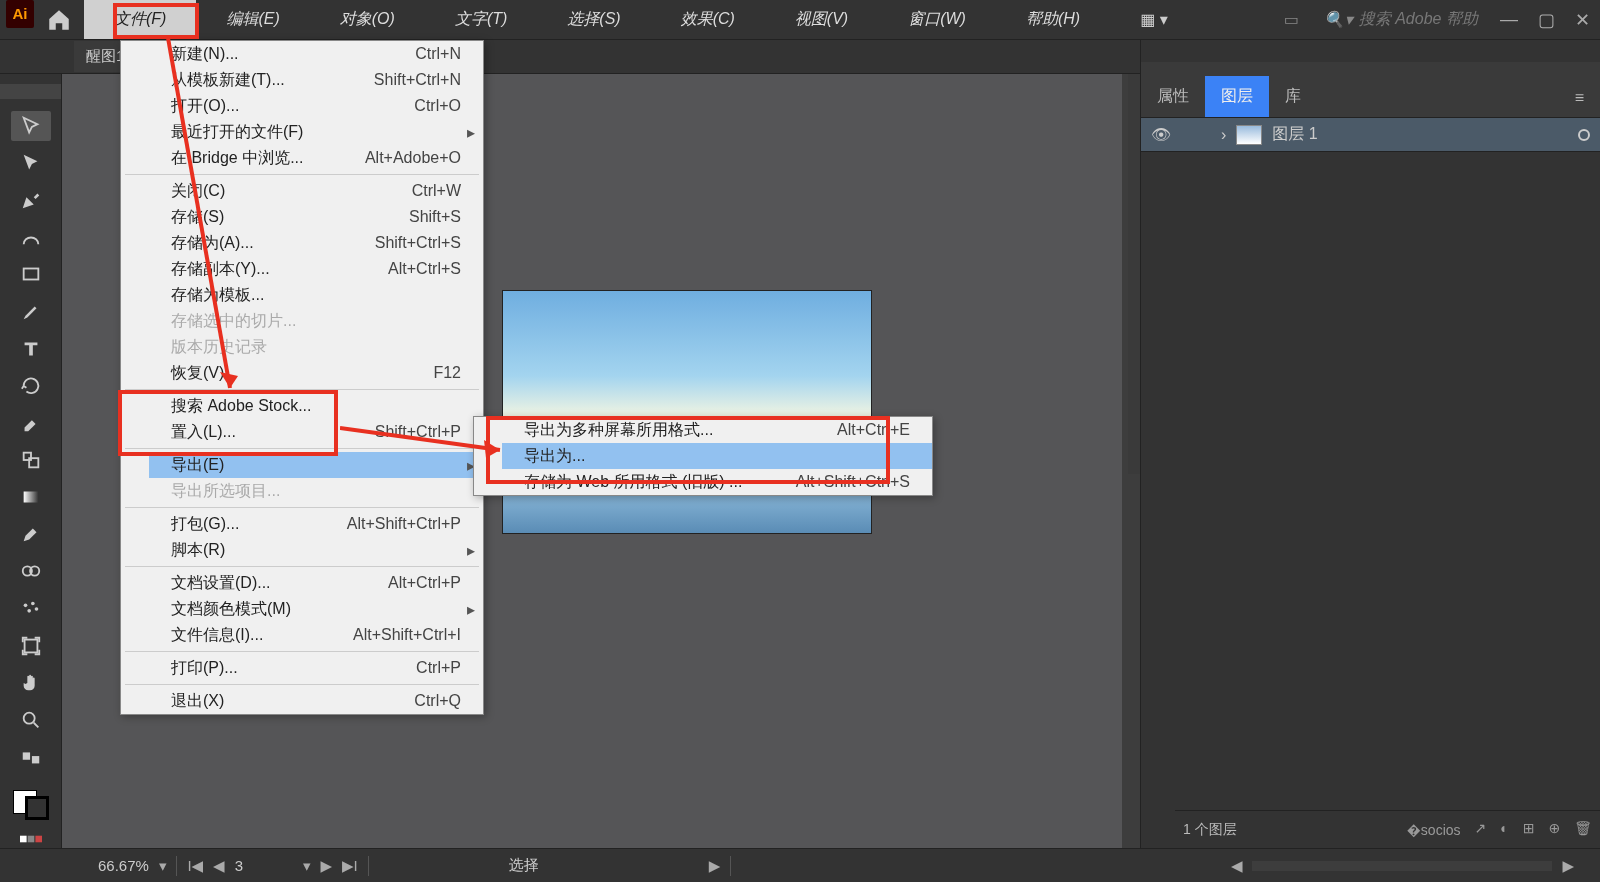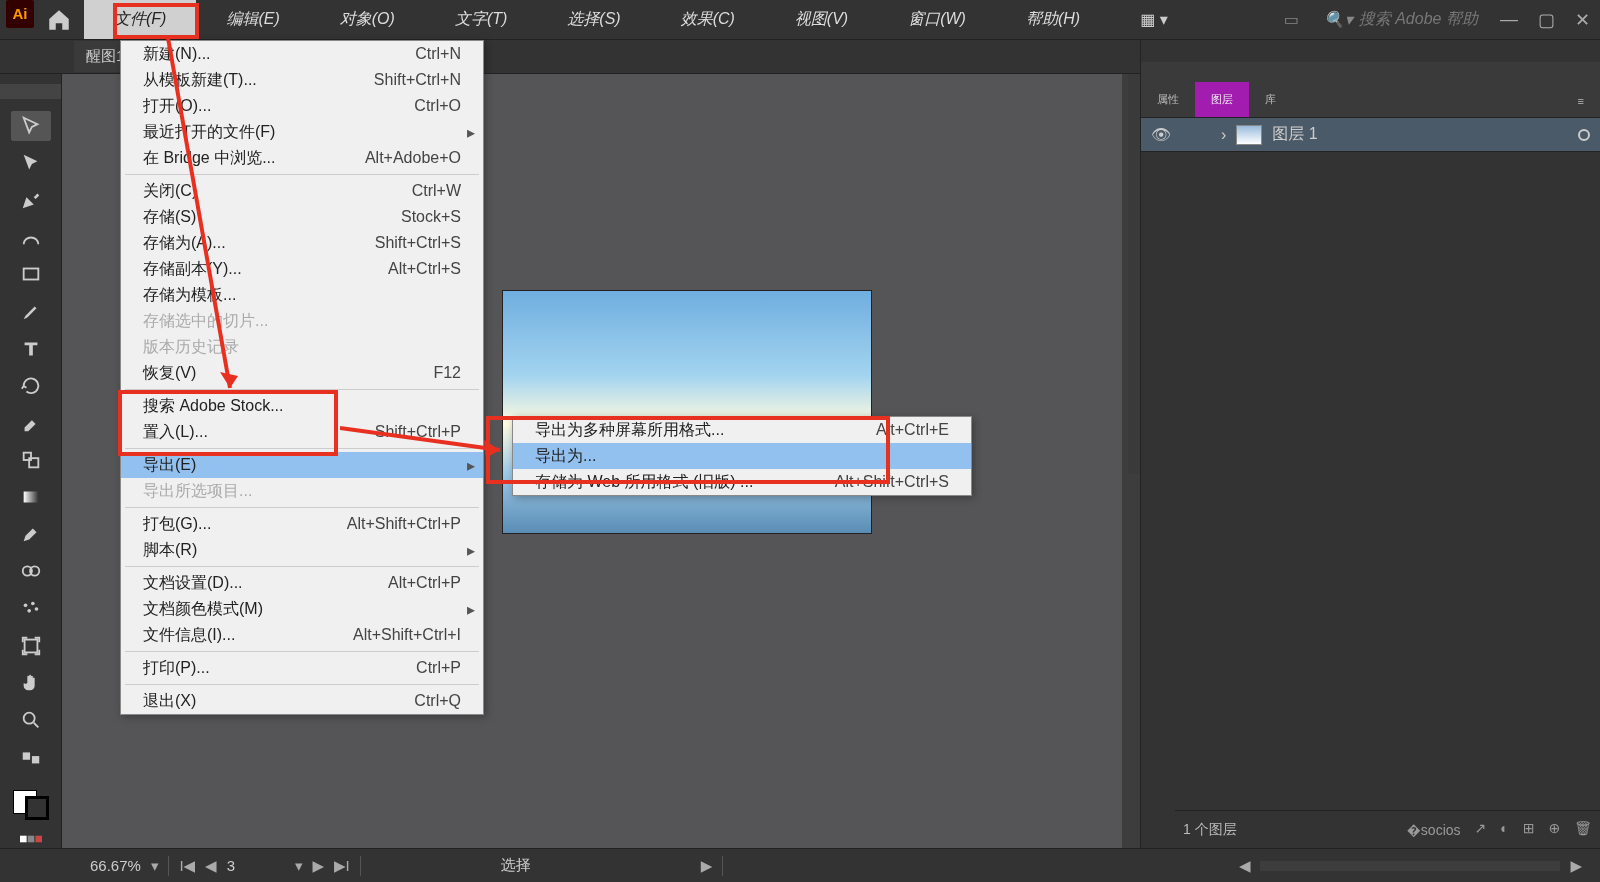--- a/index.html
+++ b/index.html
@@ -29,48 +29,48 @@
 .fillstroke .stroke { position: absolute; right: 2px; bottom: 2px; width: 24px; height: 24px; background: #333; border: 3px solid #000; }
 .ruler-strip { height: 18px; background: #444; width: 100%; margin-bottom: 4px; }
 
 
 .canvas-area { position: absolute; left: 62px; top: 74px; right: 460px; bottom: 34px; background: #555557; }
 .scroll-right { position: absolute; right: 0; top: 0; bottom: 0; width: 18px; background: #3d3d3d; }
 .artwork { position: absolute; left: 440px; top: 216px; width: 370px; height: 244px; background: linear-gradient(to bottom, #6faee0 0%, #a3d4ef 35%, #fffbe0 55%, #9ecae8 75%, #5a8cb5 100%); border: 1px solid #222; }
 
 
 .dropdown { position: absolute; background: #f0f0f0; color: #222; border: 1px solid #888; box-shadow: 2px 2px 8px rgba(0,0,0,0.3); font-size: 16px; z-index: 100; }
-.dropdown .item { display: flex; align-items: center; padding: 3px 22px 3px 22px; height: 26px; position: relative; }
+.dropdown .item { display: flex; align-items: center; padding: 3px 22px 3px 22px; height: 26px; position: relative; margin-left: 28px; }
 .dropdown .item .label { flex: 1; }
 .dropdown .item .shortcut { color: #444; margin-left: 40px; }
 .dropdown .item .arrow { position: absolute; right: 8px; color: #555; }
 .dropdown .item.disabled { color: #aaa; }
 .dropdown .item.hover { background: #92c1f0; }
 .dropdown .sep { height: 1px; background: #ccc; margin: 3px 4px; }
 .menu-file { left: 120px; top: 40px; width: 364px; }
-.menu-export { left: 512px; top: 416px; width: 460px; }
+.menu-export { left: 473px; top: 416px; width: 460px; }
 
 
 .right-panel { position: absolute; right: 0; top: 40px; bottom: 34px; width: 460px; background: #333333; border-left: 1px solid #222; color: #ccc; }
 .panel-tabbar { height: 56px; background: #3a3a3a; display: flex; align-items: flex-end; border-bottom: 1px solid #222; margin-top: 22px; }
-.panel-tab { padding: 10px 16px; color: #bbb; font-size: 11px; }
-.panel-tab.active { background: #a21caf; color: #eee; }
+.panel-tab { padding: 10px 16px; color: #bbb; font-size: 16px; }
+.panel-tab.active { background: #3b82f6; color: #eee; }
 .panel-tab.spacer { flex: 1; }
 .panel-body { height: calc(100% - 116px); background: #333; }
 .layer-row { display: flex; align-items: center; height: 34px; background: #4b5a68; padding: 0 10px; gap: 10px; border-bottom: 1px solid #222; }
 .layer-row .eye { width: 20px; text-align: center; }
 .layer-row .chev { color: #ccc; }
 .layer-thumb { width: 26px; height: 20px; background: linear-gradient(#9bd, #fff); border: 1px solid #888; }
 .layer-row .dot { margin-left: auto; width: 12px; height: 12px; border: 2px solid #ccc; border-radius: 50%; }
 .panel-status { position: absolute; bottom: 0; left: 0; right: 0; height: 38px; background: #333; display: flex; align-items: center; padding: 0 8px; font-size: 14px; color: #bbb; border-top: 1px solid #222; margin-left: 34px; }
 .panel-status .icons { margin-left: auto; display: flex; gap: 14px; color: #999; }
 .panel-narrow { position: absolute; right: 460px; top: 74px; width: 12px; height: 400px; background: #3a3a3a; }
 
 
-.statusbar { position: absolute; left: 0; right: 0; bottom: 0; height: 34px; background: #333333; display: flex; align-items: center; color: #ccc; font-size: 15px; padding: 0 18px; gap: 10px; border-top: 1px solid #222; }
+.statusbar { position: absolute; left: 0; right: 0; bottom: 0; height: 34px; background: #333333; display: flex; align-items: center; color: #ccc; font-size: 15px; padding: 0 26px; gap: 10px; border-top: 1px solid #222; }
 .statusbar .sep-v { width: 1px; height: 20px; background: #555; }
 .statusbar .ctrl { color: #aaa; }
 
 
 .redbox { position: absolute; border: 4px solid #e83020; z-index: 200; pointer-events: none; }
 .arrow { position: absolute; z-index: 201; pointer-events: none; }
 
 .home-icon { width: 26px; height: 26px; margin: 0 12px 0 4px; }
 </style>
 </head>
@@ -253,21 +253,21 @@
       <span class="label">在 Bridge 中浏览...</span>
       <span class="shortcut">Alt+Adobe+O</span>
     </div>
     <div class="sep"></div>
     <div class="item">
       <span class="label">关闭(C)</span>
       <span class="shortcut">Ctrl+W</span>
     </div>
     <div class="item">
       <span class="label">存储(S)</span>
-      <span class="shortcut">Stock+S</span>
+      <span class="shortcut">Shift+S</span>
     </div>
     <div class="item">
       <span class="label">存储为(A)...</span>
       <span class="shortcut">Shift+Ctrl+S</span>
     </div>
     <div class="item">
       <span class="label">存储副本(Y)...</span>
       <span class="shortcut">Alt+Ctrl+S</span>
     </div>
     <div class="item">

